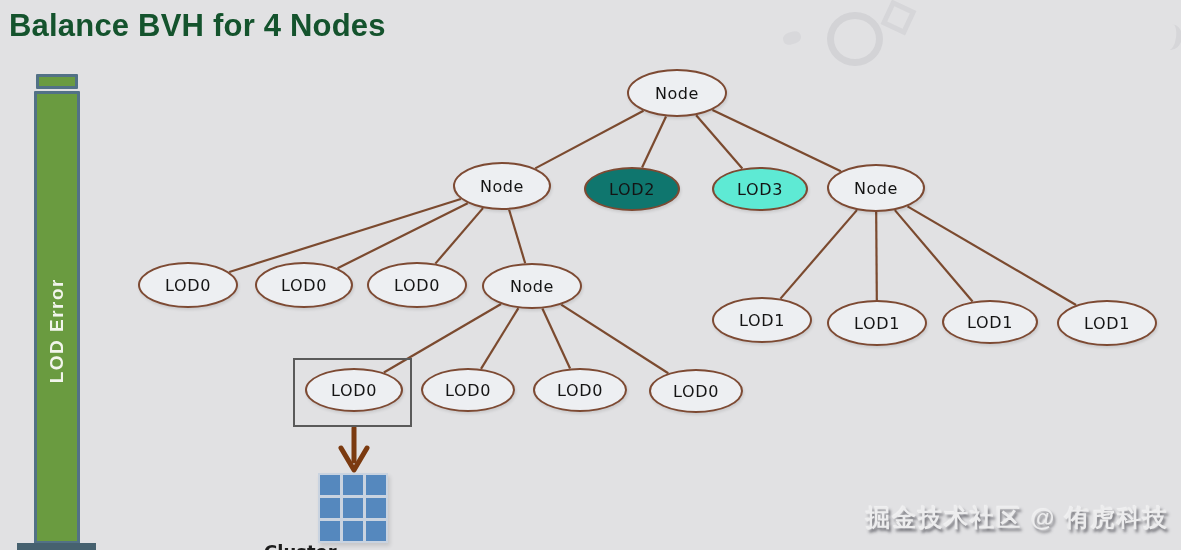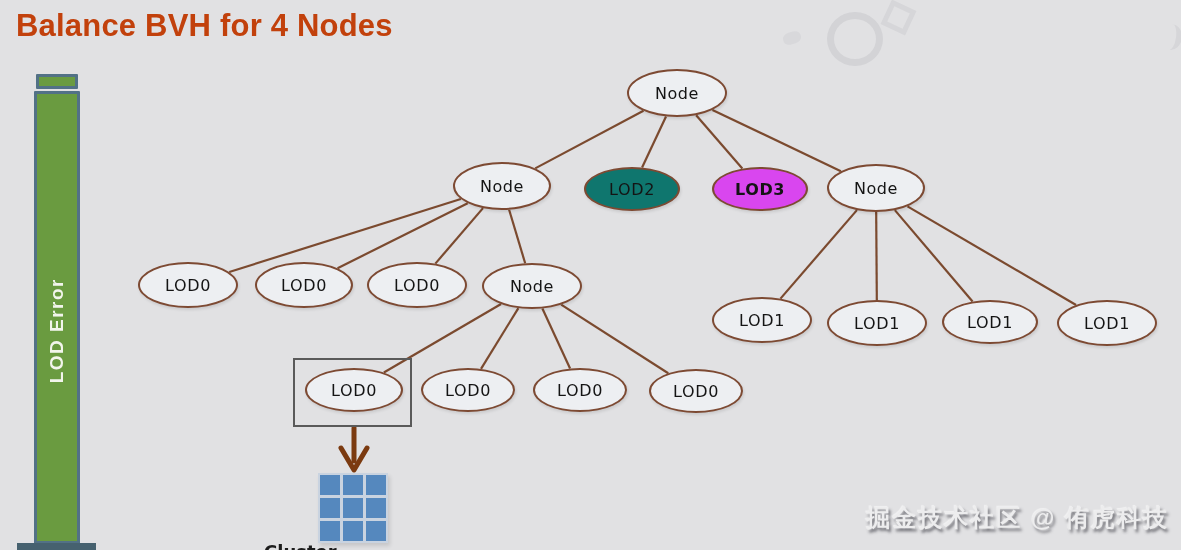--- a/index.html
+++ b/index.html
@@ -4,22 +4,22 @@
 <style>
   html,body { margin:0; padding:0; }
   body {
     width:1181px; height:550px;
     background:#e1e1e3;
     overflow:hidden;
     position:relative;
     font-family:"Liberation Sans", sans-serif;
   }
   .title {
-    position:absolute; left:16px; top:8px;
-    font-size:31px; font-weight:bold; color:#c2410c;
+    position:absolute; left:9px; top:8px;
+    font-size:31px; font-weight:bold; color:#14532d;
     letter-spacing:0.2px;
   }
   
   .bar-cap {
     position:absolute; left:36px; top:74px; width:36px; height:9px;
     background:#6a9b40; border:3px solid #527186; border-radius:1px;
   }
   .bar-main {
     position:absolute; left:34px; top:91px; width:40px; height:447px;
     background:#6a9b40; border:3px solid #527186; border-radius:1px;
@@ -127,21 +127,21 @@
   <g id="arrow-group">
     <line x1="354" y1="428" x2="354" y2="461" stroke-width="5" stroke-linecap="round" stroke="#7b3a10"></line>
     <path d="M341 448 L354 470 L367 448" fill="none" stroke-width="5" stroke-linecap="round" stroke-linejoin="round" stroke="#7b3a10"></path>
   </g>
 </svg>
 
 <div id="tree-layer">
     <div class="node" style="left: 627px; top: 69px; width: 100px; height: 48px; background: rgb(237, 239, 242); border-color: rgb(125, 74, 51);">Node</div>
     <div class="node" style="left: 453px; top: 162px; width: 98px; height: 48px; background: rgb(237, 239, 242); border-color: rgb(125, 74, 51);">Node</div>
     <div class="node" style="left: 584px; top: 167px; width: 96px; height: 44px; background: #0f766e; border-color: rgb(125, 74, 51);">LOD2</div>
-    <div class="node" style="left: 712px; top: 167px; width: 96px; height: 44px; background: #d946ef; border-color: rgb(125, 74, 51); font-weight: bold;">LOD3</div>
+    <div class="node" style="left: 712px; top: 167px; width: 96px; height: 44px; background: #5eead4; border-color: rgb(125, 74, 51);">LOD3</div>
     <div class="node" style="left: 827px; top: 164px; width: 98px; height: 48px; background: rgb(237, 239, 242); border-color: rgb(125, 74, 51);">Node</div>
     <div class="node" style="left: 138px; top: 262px; width: 100px; height: 46px; background: rgb(237, 239, 242); border-color: rgb(125, 74, 51);">LOD0</div>
     <div class="node" style="left: 255px; top: 262px; width: 98px; height: 46px; background: rgb(237, 239, 242); border-color: rgb(125, 74, 51);">LOD0</div>
     <div class="node" style="left: 367px; top: 262px; width: 100px; height: 46px; background: rgb(237, 239, 242); border-color: rgb(125, 74, 51);">LOD0</div>
     <div class="node" style="left: 482px; top: 263px; width: 100px; height: 46px; background: rgb(237, 239, 242); border-color: rgb(125, 74, 51);">Node</div>
     <div class="node" style="left: 712px; top: 297px; width: 100px; height: 46px; background: rgb(237, 239, 242); border-color: rgb(125, 74, 51);">LOD1</div>
     <div class="node" style="left: 827px; top: 300px; width: 100px; height: 46px; background: rgb(237, 239, 242); border-color: rgb(125, 74, 51);">LOD1</div>
     <div class="node" style="left: 942px; top: 300px; width: 96px; height: 44px; background: rgb(237, 239, 242); border-color: rgb(125, 74, 51);">LOD1</div>
     <div class="node" style="left: 1057px; top: 300px; width: 100px; height: 46px; background: rgb(237, 239, 242); border-color: rgb(125, 74, 51);">LOD1</div>
     <div class="node-box" style="left: 293px; top: 358px; width: 119px; height: 69px; border-color: rgb(90, 90, 90);"></div>

